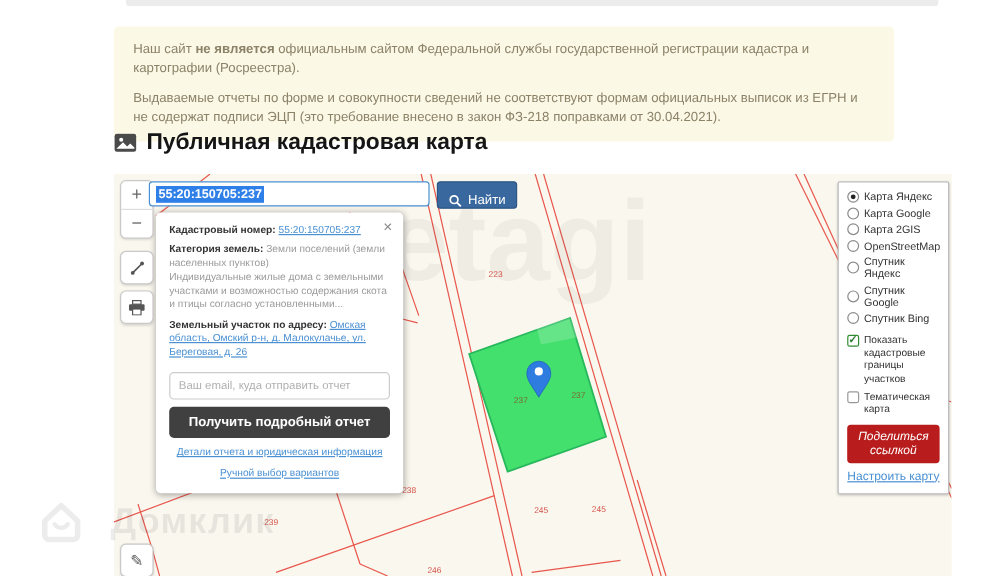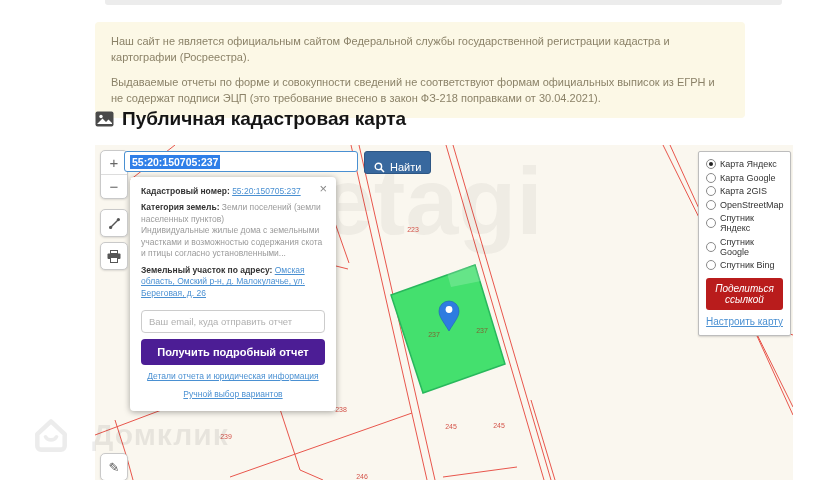--- a/index.html
+++ b/index.html
@@ -7,21 +7,21 @@
     width:839px;height:480px;position:relative;overflow:hidden;background:#fff;
     font-family:"Liberation Sans",sans-serif;
   }
   
   .top-bar{position:absolute;left:105px;top:0;width:677px;height:5px;background:#ececec;border-radius:0 0 3px 3px;}
   
   .notice{position:absolute;left:95px;top:22px;width:650px;box-sizing:border-box;background:#fcf8e6;
     border-radius:4px;padding:12px 16px 11px;font-size:11px;line-height:1.45;color:#8b8268;}
   .notice p{margin:0 0 9px;}
   .notice p:last-child{margin:0;}
-  .notice b{font-weight:normal;}
+  .notice b{font-weight:bold;}
   
   .page-title{position:absolute;left:95px;top:108px;display:flex;align-items:center;gap:8px;
     font-size:19px;font-weight:bold;color:#151515;}
   
   .map{position:absolute;left:95px;top:145px;width:698px;height:335px;background:#faf7ef;overflow:hidden;}
   .map svg.base{position:absolute;left:0;top:0;z-index:1;}
   .wm-etagi{position:absolute;left:226px;top:2px;z-index:2;font-size:95px;font-weight:bold;
     color:rgba(40,40,40,0.05);pointer-events:none;user-select:none;}
   .plabel{position:absolute;z-index:3;font-size:7px;color:#d4544a;transform:translate(-50%,-50%);white-space:nowrap;}
   .plabel.on-green{color:rgba(140,70,35,0.8);}
@@ -45,21 +45,21 @@
   .popup{position:absolute;left:35px;top:32px;z-index:5;width:206px;box-sizing:border-box;background:#fff;
     border-radius:4px;box-shadow:0 1px 6px rgba(0,0,0,0.35);padding:9px 11px 11px;font-size:8.5px;
     color:#9a9a9a;line-height:1.35;}
   .popup .row{margin-bottom:5px;}
   .popup .lbl{color:#333;font-weight:bold;}
   .popup a,.link{color:#4a90d2;text-decoration:underline;cursor:pointer;}
   .popup .close{position:absolute;top:5px;right:9px;font-size:13px;color:#888;cursor:pointer;line-height:1;}
   .popup input{width:100%;box-sizing:border-box;height:23px;border:1px solid #ccc;border-radius:4px;
     padding:0 7px;font-size:9.5px;color:#333;margin:6px 0 6px;font-family:inherit;}
   .popup input::placeholder{color:#b0b0b0;}
-  .report-btn{width:100%;background:#4c1d95;border:none;border-radius:4px;color:#fff;font-weight:bold;
+  .report-btn{width:100%;background:#404040;border:none;border-radius:4px;color:#fff;font-weight:bold;
     font-size:11px;padding:7px 0;cursor:pointer;font-family:inherit;}
   .center-link{display:block;text-align:center;margin-top:6px;font-size:8.5px;}
   
   .layers{position:absolute;left:603px;top:6px;z-index:6;width:93px;box-sizing:border-box;background:#fff;
     border:1px solid #bdbdbd;border-radius:2px;box-shadow:0 1px 2px rgba(0,0,0,0.15);padding:7px 7px 8px;}
   .radio-row{display:flex;align-items:center;gap:4px;font-size:9px;color:#333;margin-bottom:3.5px;cursor:pointer;}
   .radio{width:8px;height:8px;border:1px solid #8a8a8a;border-radius:50%;position:relative;flex:none;background:#fff;}
   .radio.sel::after{content:"";position:absolute;left:2px;top:2px;width:4px;height:4px;border-radius:50%;background:#222;}
   .toggles{margin-top:8px;}
   .toggle-row{display:flex;align-items:flex-start;gap:4px;font-size:8.5px;color:#333;margin-bottom:4px;cursor:pointer;line-height:1.25;}
@@ -222,20 +222,30 @@
         </div>
         <div class="radio-row">
           <span class="radio"></span>
           <span>Спутник Google</span>
         </div>
         <div class="radio-row">
           <span class="radio"></span>
           <span>Спутник Bing</span>
         </div>
       </div>
+    <div class="toggles" id="layer-toggles">
+        <div class="toggle-row">
+          <span class="checkbox on"></span>
+          <span>Показать кадастровые границы участков</span>
+        </div>
+        <div class="toggle-row">
+          <span class="checkbox"></span>
+          <span>Тематическая карта</span>
+        </div>
+      </div>
     <button class="share-btn">Поделиться ссылкой</button>
     <a class="cfg-link link">Настроить карту</a>
   </div>
 </div>
 
 <div class="wm-domklik">
   <svg width="42" height="42" viewBox="0 0 46 46">
     <path d="M8 22 L23 8 L38 22 V35 a4 4 0 0 1 -4 4 H12 a4 4 0 0 1 -4 -4 Z" fill="none" stroke="rgba(0,0,0,0.075)" stroke-width="5" stroke-linejoin="round"></path>
     <path d="M17 25 a7 7 0 0 0 12 0" fill="none" stroke="rgba(0,0,0,0.075)" stroke-width="4" stroke-linecap="round"></path>
   </svg>

